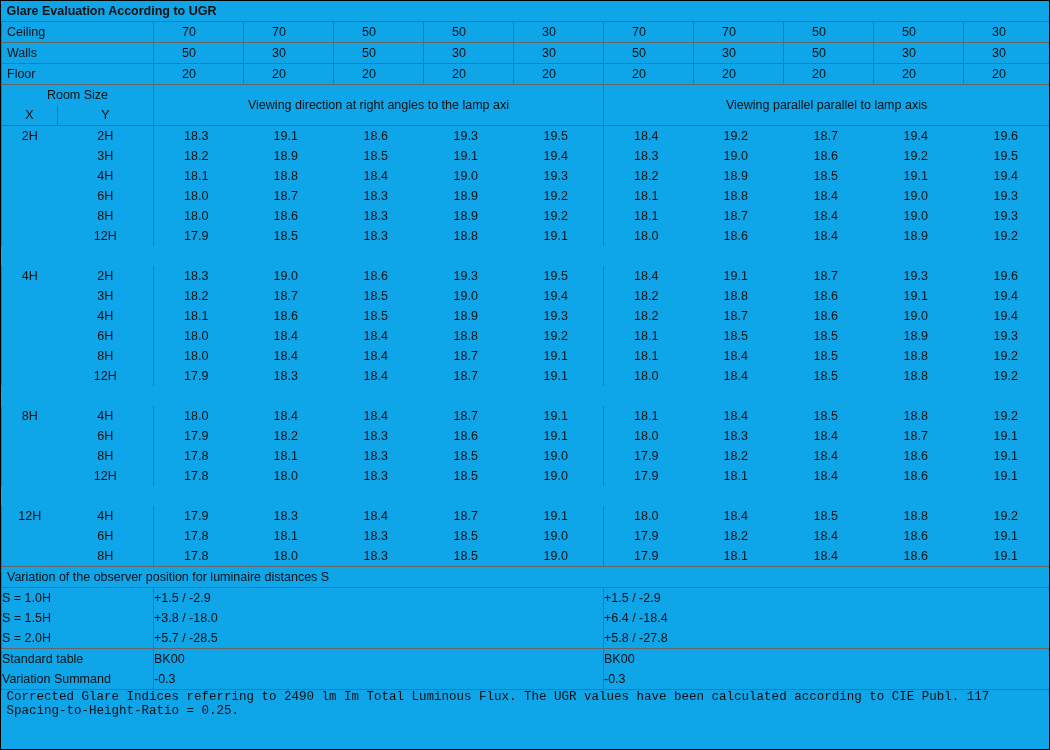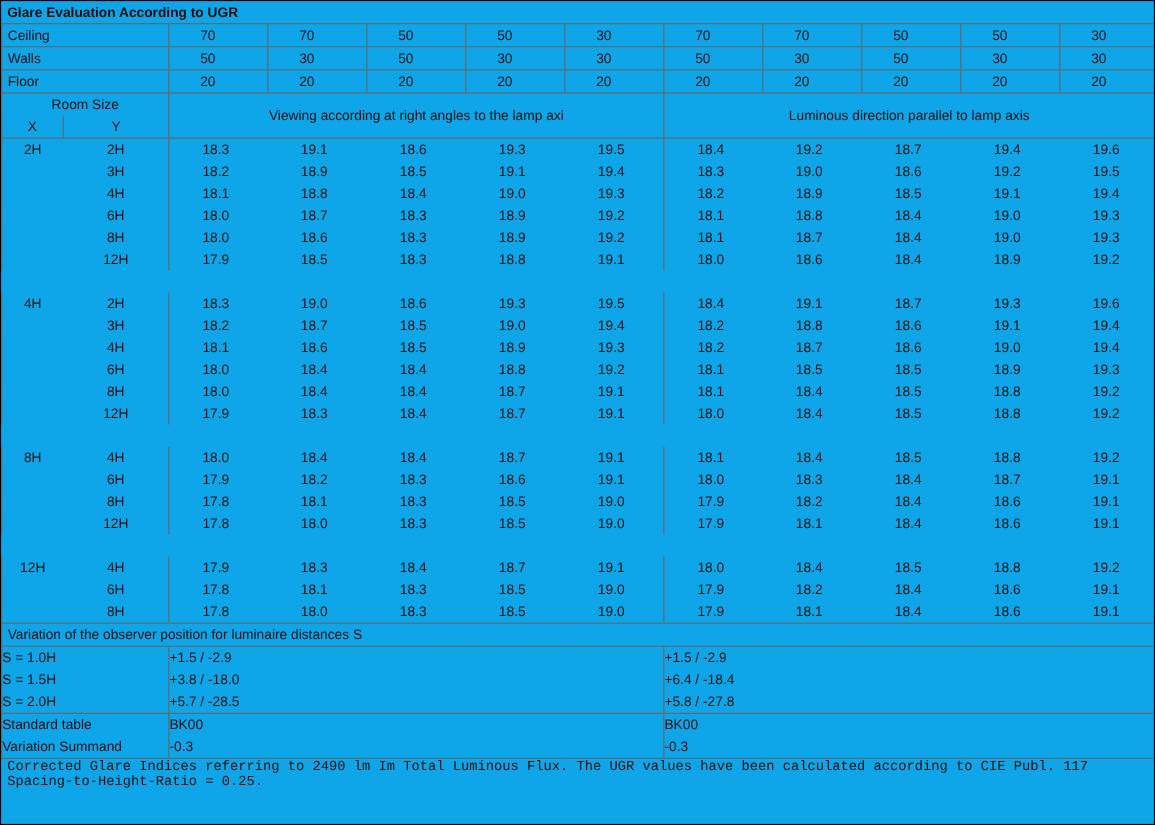--- a/index.html
+++ b/index.html
@@ -168,22 +168,22 @@
         <td class="num">20</td>
         <td class="num">20</td>
         <td class="num">20</td>
         <td class="num">20</td>
         <td class="num">20</td>
         <td class="num">20</td>
       </tr>
 
       <tr>
         <td class="roomsize nb-bot" colspan="2">Room Size</td>
-        <td class="hdr-dir" colspan="5" rowspan="2">Viewing according at right angles to the lamp axi</td>
-        <td class="hdr-dir" colspan="5" rowspan="2">Luminous direction parallel to lamp axis</td>
+        <td class="hdr-dir" colspan="5" rowspan="2">Viewing direction at right angles to the lamp axi</td>
+        <td class="hdr-dir" colspan="5" rowspan="2">Viewing parallel parallel to lamp axis</td>
       </tr>
       <tr>
         <td class="roomsize nb-top">X</td>
         <td class="roomsize nb-top">Y</td>
       </tr>
 
       <tr>
         <td class="rowlabel-x side-border-l">2H</td>
         <td class="rowlabel-y side-border-r">2H</td>
         <td class="valcell">18.3</td>

